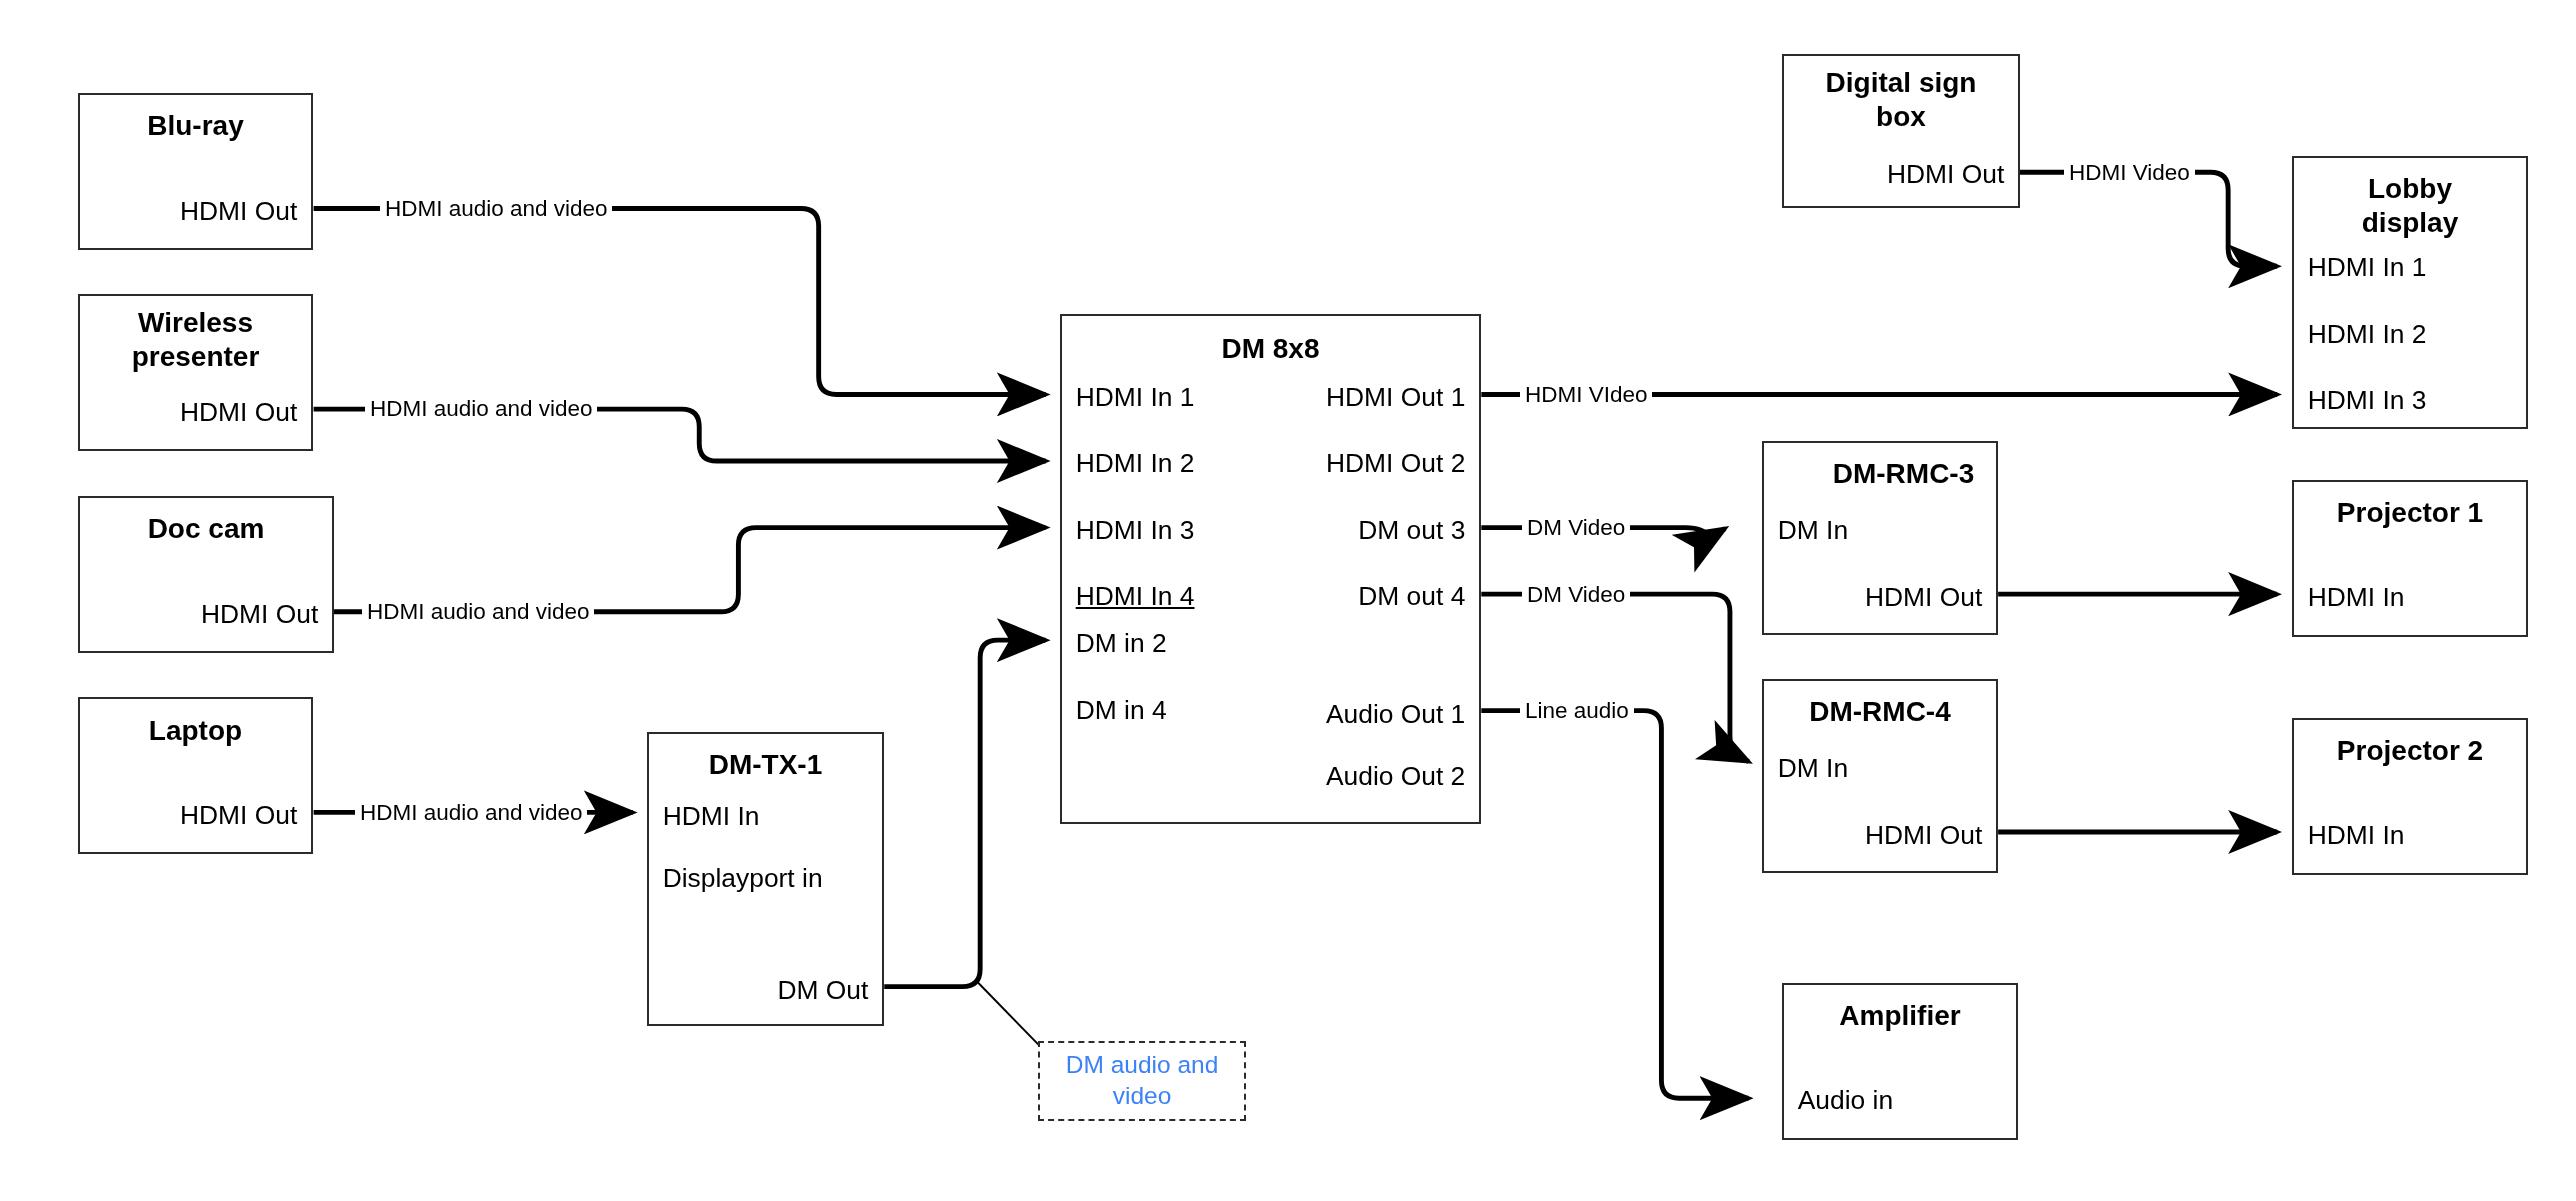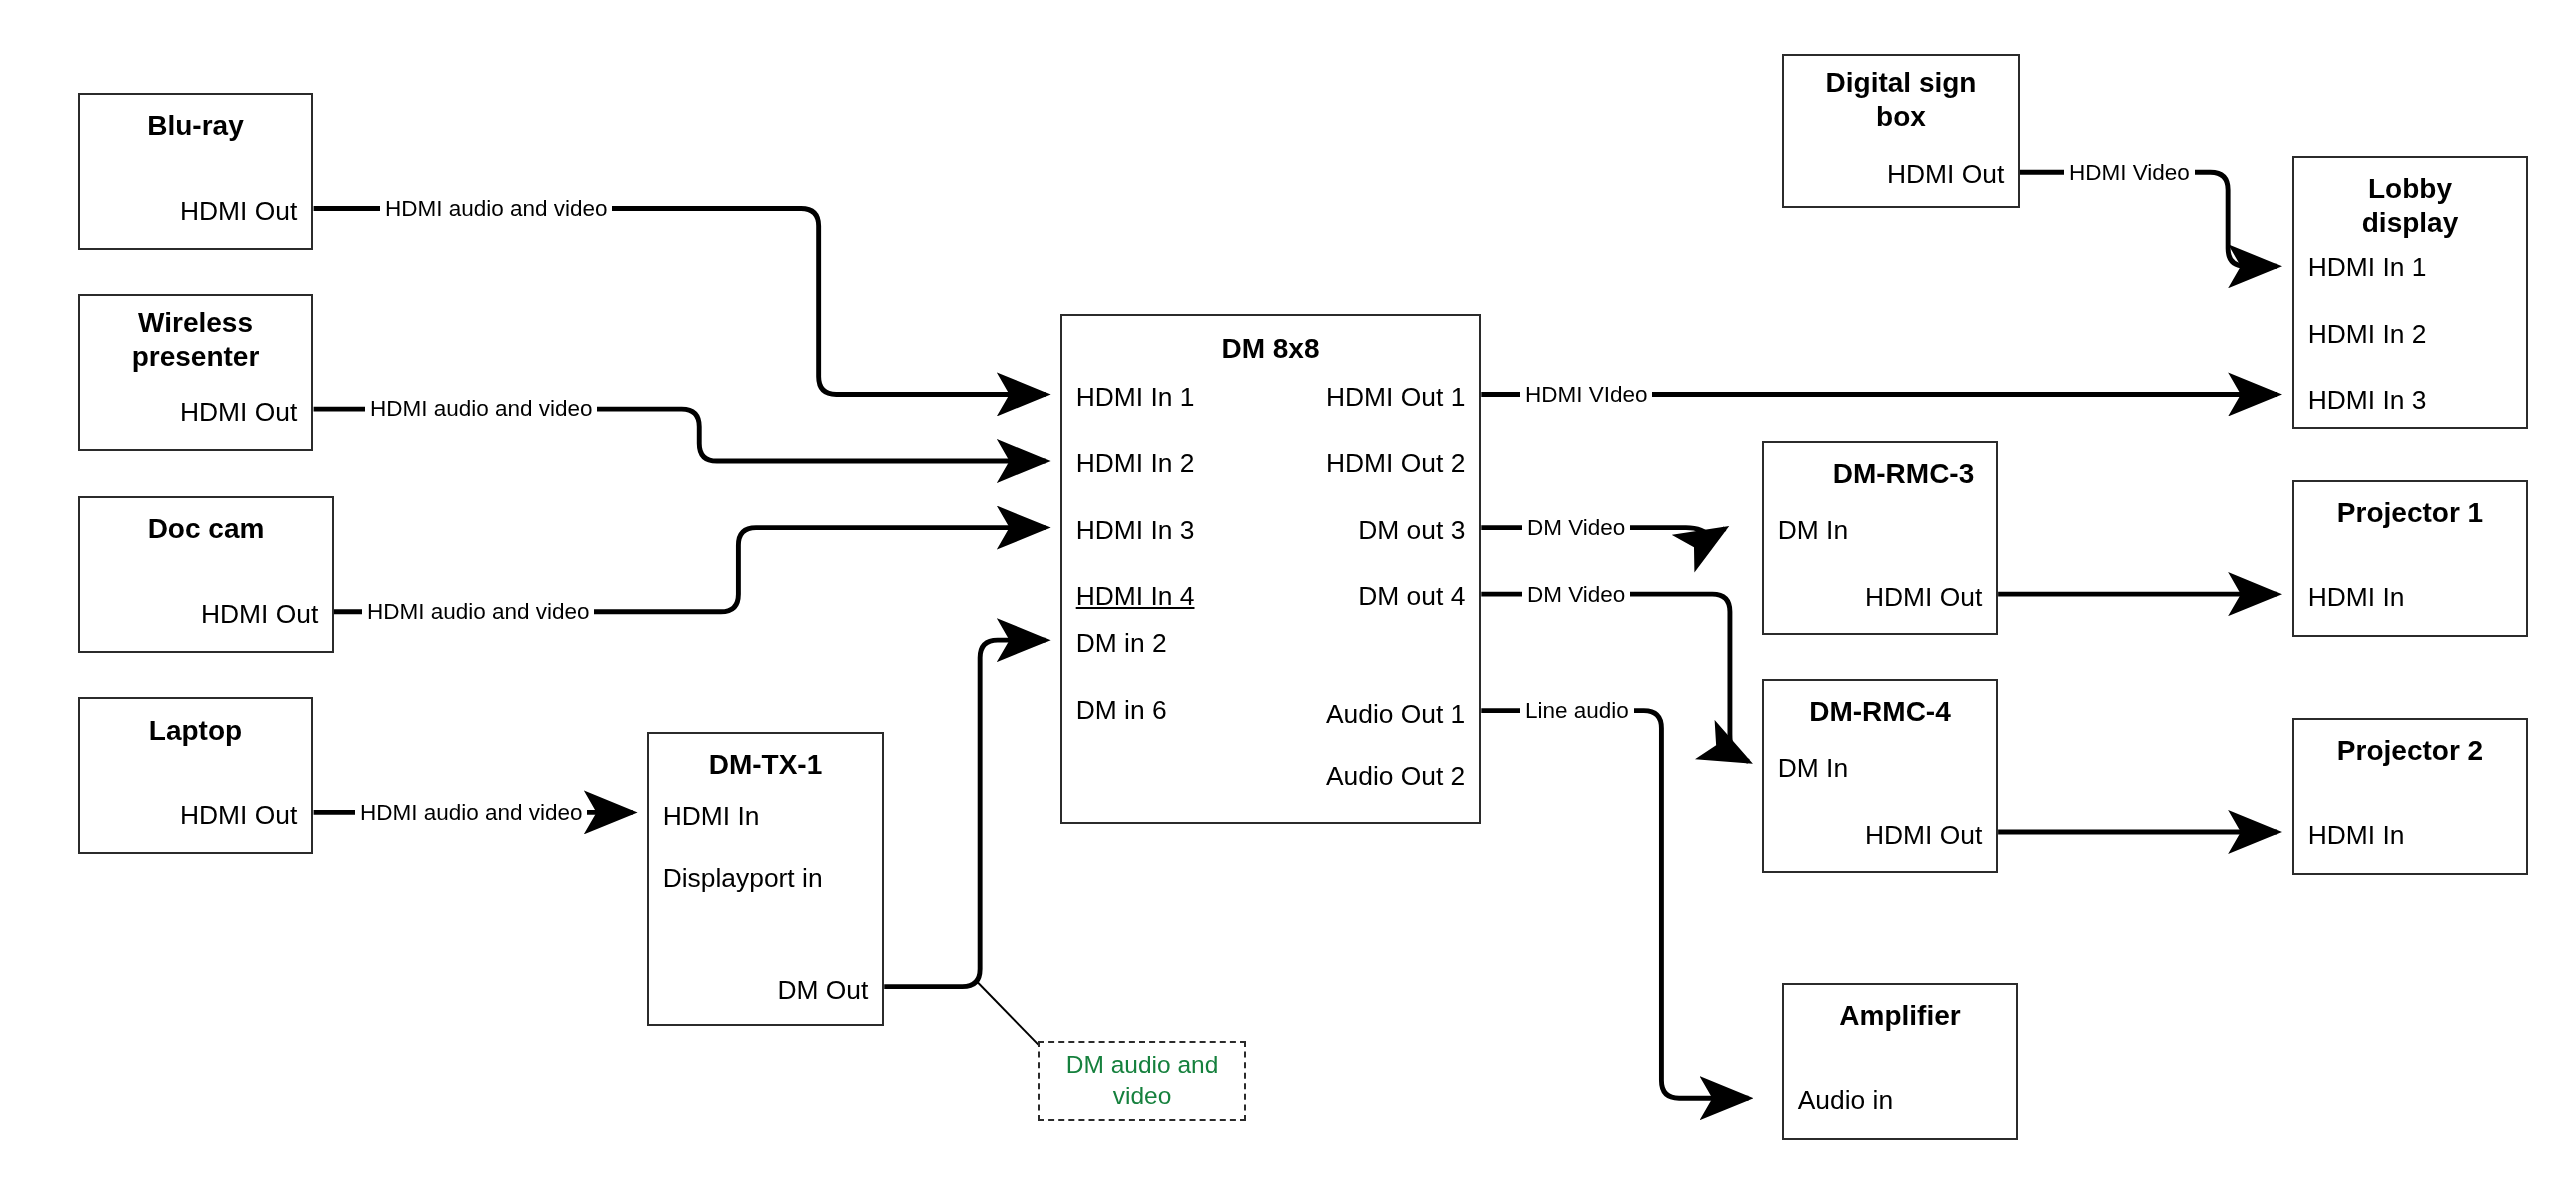--- a/index.html
+++ b/index.html
@@ -55,21 +55,21 @@
     white-space: nowrap;
     padding: 0 4.9px;
     line-height: 1;
   }
   .note {
     position: absolute;
     box-sizing: border-box;
     border: 2px dashed #2b2b2b;
     background: #ffffff;
     font-size: 24.5px;
-    color: #15803d;
+    color: #3b82f6;
     text-align: center;
     display: flex;
     align-items: center;
     justify-content: center;
     line-height: 1.25;
     white-space: pre-line;
   }
 </style>
 </head>
 <body>
@@ -141,21 +141,21 @@
   </div>
 
   <div class="node" style="left:1060px; top:314px; width:421px; height:510px;">
     <div class="node-title" style="top:15.7px;">DM 8x8</div>
 
     <div class="port left" style="left:13.7px; top:66px;">HDMI In 1</div>
     <div class="port left" style="left:13.7px; top:132px;">HDMI In 2</div>
     <div class="port left" style="left:13.7px; top:199px;">HDMI In 3</div>
     <div class="port left" style="left:13.7px; top:265px;text-decoration:underline;">HDMI In 4</div>
     <div class="port left" style="left:13.7px; top:312px;">DM in 2</div>
-    <div class="port left" style="left:13.7px; top:379px;">DM in 6</div>
+    <div class="port left" style="left:13.7px; top:379px;">DM in 4</div>
 
     <div class="port right" style="right:13.7px; top:66px;">HDMI Out 1</div>
     <div class="port right" style="right:13.7px; top:132px;">HDMI Out 2</div>
     <div class="port right" style="right:13.7px; top:199px;">DM out 3</div>
     <div class="port right" style="right:13.7px; top:265px;">DM out 4</div>
     <div class="port right" style="right:13.7px; top:383px;">Audio Out 1</div>
     <div class="port right" style="right:13.7px; top:445px;">Audio Out 2</div>
   </div>
 
   <div class="node" style="left:1782px; top:54px; width:238px; height:154px;">

